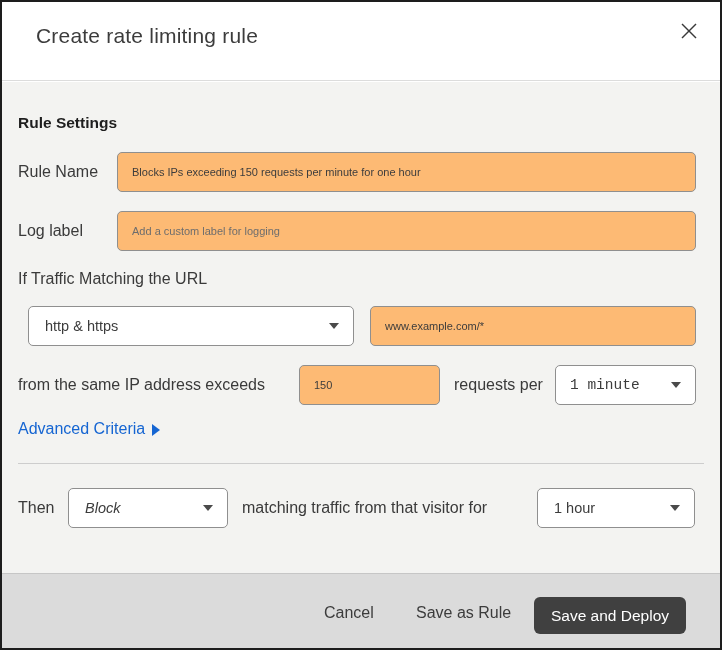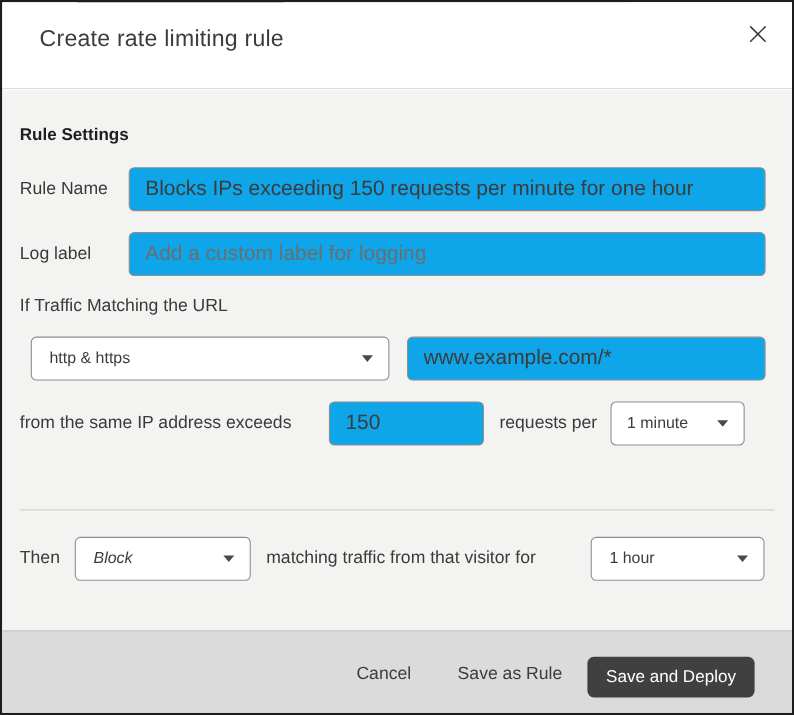--- a/index.html
+++ b/index.html
@@ -27,25 +27,25 @@
   
   .dialog-body { position:absolute; left:0; right:0; top:80px; height:495px; background:#f3f3f1; }
 
   .abs { position:absolute; }
   .label { font-size:16px; color:#3a3a3a; line-height:20px; }
   .heading-bold { font-size:15.5px; font-weight:bold; color:#1e1e1e; }
 
   .text-input {
     position:absolute;
     height:40px;
-    background:#0ea5e9;
+    background:#fdba74;
     border:1px solid #8f8f8f;
     border-radius:5px;
     font-family:"Liberation Sans", sans-serif;
-    font-size:19px;
+    font-size:11px;
     color:#3c3c3c;
     padding:0 14px;
     outline:none;
   }
   .text-input::placeholder { color:#6d6d6d; opacity:1; }
 
   .select-box {
     position:absolute;
     height:40px;
     background:#ffffff;
@@ -132,25 +132,29 @@
 
   <div class="select-box" style="left:26px; top:304px; width:326px;">
     <span>http &amp; https</span>
     <span class="caret-down"></span>
   </div>
   <input class="text-input" style="left: 368px; top: 304px; width: 326px;" type="text" value="www.example.com/*">
 
   <div class="abs label" style="left:16px; top:373px;">from the same IP address exceeds</div>
   <input class="text-input" style="left: 297px; top: 363px; width: 141px;" type="text" value="150">
   <div class="abs label" style="left:452px; top:373px;">requests per</div>
-  <div class="select-box" style="left:553px; top:363px; width:122px; padding-left:14px;">
+  <div class="select-box" style="left:553px; top:363px; width:141px; padding-left:14px;font-family:Liberation Mono, monospace;">
     <span>1 minute</span>
     <span class="caret-down"></span>
   </div>
 
+  <a class="advanced-link">
+    <span>Advanced Criteria</span>
+    <span class="caret-right"></span>
+  </a>
 
   <div class="section-divider"></div>
 
   <div class="abs label" style="left:16px; top:496px;">Then</div>
   <div class="select-box" style="left:66px; top:486px; width:160px;font-style:italic;">
     <span>Block</span>
     <span class="caret-down"></span>
   </div>
   <div class="abs label" style="left:240px; top:496px;">matching traffic from that visitor for</div>
   <div class="select-box" style="left:535px; top:486px; width:158px;">

